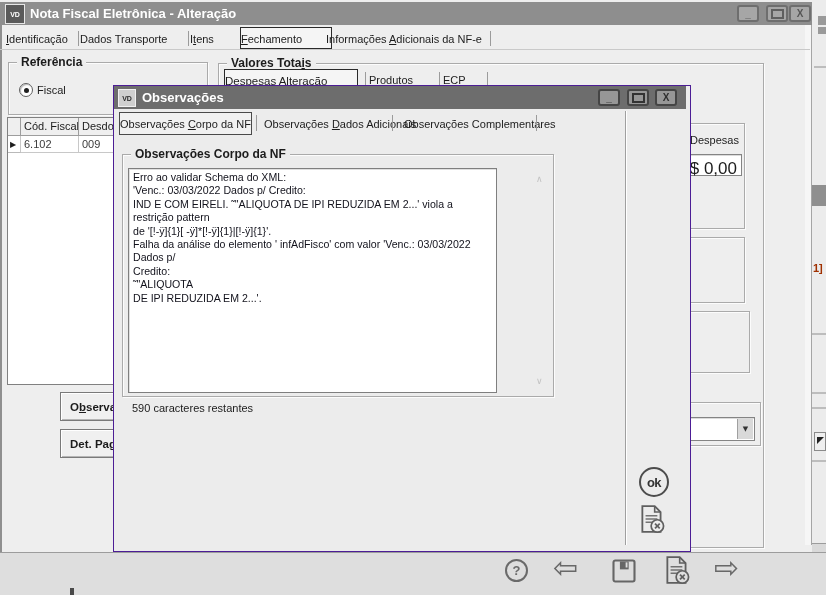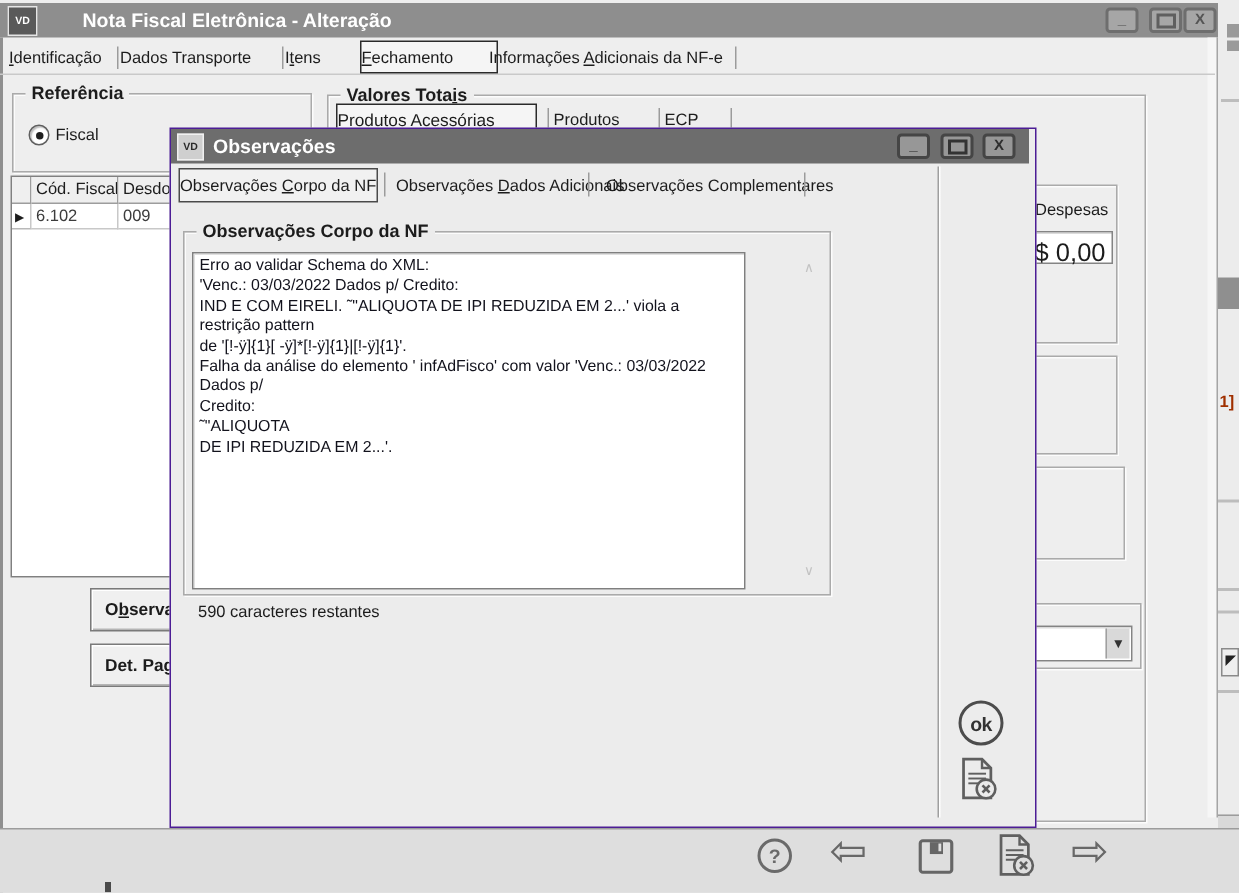--- a/index.html
+++ b/index.html
@@ -95,21 +95,21 @@
       <div class="corner" style="margin:4px 0 0 2px;"></div>
     </div>
     <div class="abs fragline" style="left:0;top:460px;width:14px;height:2px;"></div>
     <div class="abs" style="left:-2px;top:543px;width:16px;height:52px;background:#d9d9d9;border-top:1px solid #9c9c9c;"></div>
   </div>
 
   <div class="abs mainwin">
 
     <div class="abs titlebar">
       <div class="abs vdicon" style="left:5px;top:2px;">VD</div>
-      <div class="abs wintitle" style="left:30px;top:4px;margin-left:25px;">Nota Fiscal Eletrônica - Alteração</div>
+      <div class="abs wintitle" style="left:30px;top:4px;">Nota Fiscal Eletrônica - Alteração</div>
       <div class="abs winbtn" style="left:737px;top:3px;">_</div>
       <div class="abs winbtn" style="left:766px;top:3px;">
           <div class="maxbox"></div>
         </div>
       <div class="abs winbtn" style="left:789px;top:3px;">X</div>
     </div>
 
     <div class="abs leftedge"></div>
     <div class="abs rightpad"></div>
     <div class="abs rightedge"></div>
@@ -127,21 +127,21 @@
     <div class="abs group" style="left:8px;top:62px;width:200px;height:53px;">
       <span class="gcaption">Referência</span>
       <div class="abs radio" style="left:10px;top:20px;">
           <div class="radiodot"></div>
         </div>
       <div class="abs" style="left:28px;top:21px;">Fiscal</div>
     </div>
 
     <div class="abs group" style="left:218px;top:63px;width:546px;height:485px;">
       <span class="gcaption">Valores Tota<u>i</u>s</span>
-      <div class="abs tab tab-active" style="left:5px;top:5px;width:134px;height:22px;line-height:22px;font-size:11.5px;">Produtos Acessórias</div>
+      <div class="abs tab tab-active" style="left:5px;top:5px;width:134px;height:22px;line-height:22px;font-size:11.5px;">Despesas Alteração</div>
       <div class="abs tabsep" style="left:146px;top:8px;"></div>
       <div class="abs tab" style="left:150px;top:6px;width:66px;">Produtos</div>
       <div class="abs tabsep" style="left:220px;top:8px;"></div>
       <div class="abs tab" style="left:224px;top:6px;width:40px;">ECP</div>
       <div class="abs tabsep" style="left:268px;top:8px;"></div>
 
       <div class="abs group" style="left:430px;top:59px;width:96px;height:106px;"></div>
       <div class="abs" style="left:471px;top:70px;">Despesas</div>
       <div class="abs sunken" style="left:436px;top:90px;width:87px;height:22px;text-align:right;padding:4px 4px 0 0;font-size:17px;">R$ 0,00</div>
       <div class="abs group" style="left:430px;top:173px;width:96px;height:66px;"></div>

